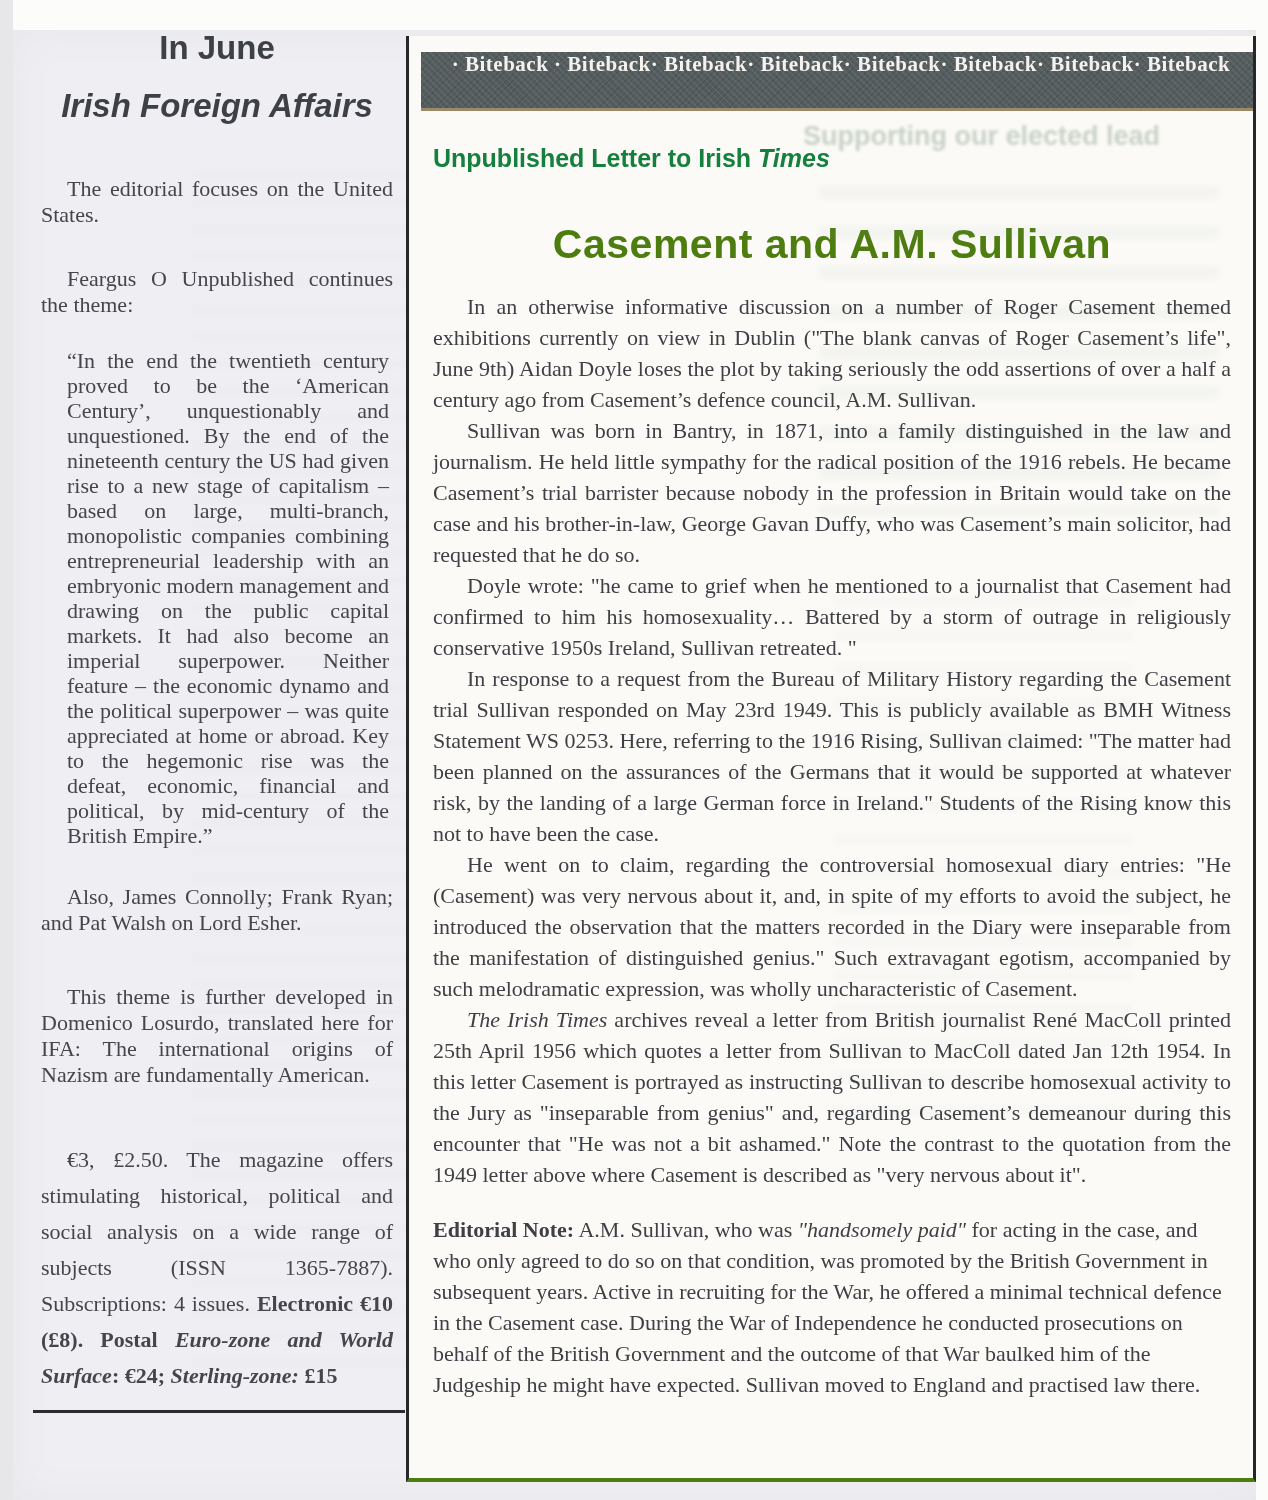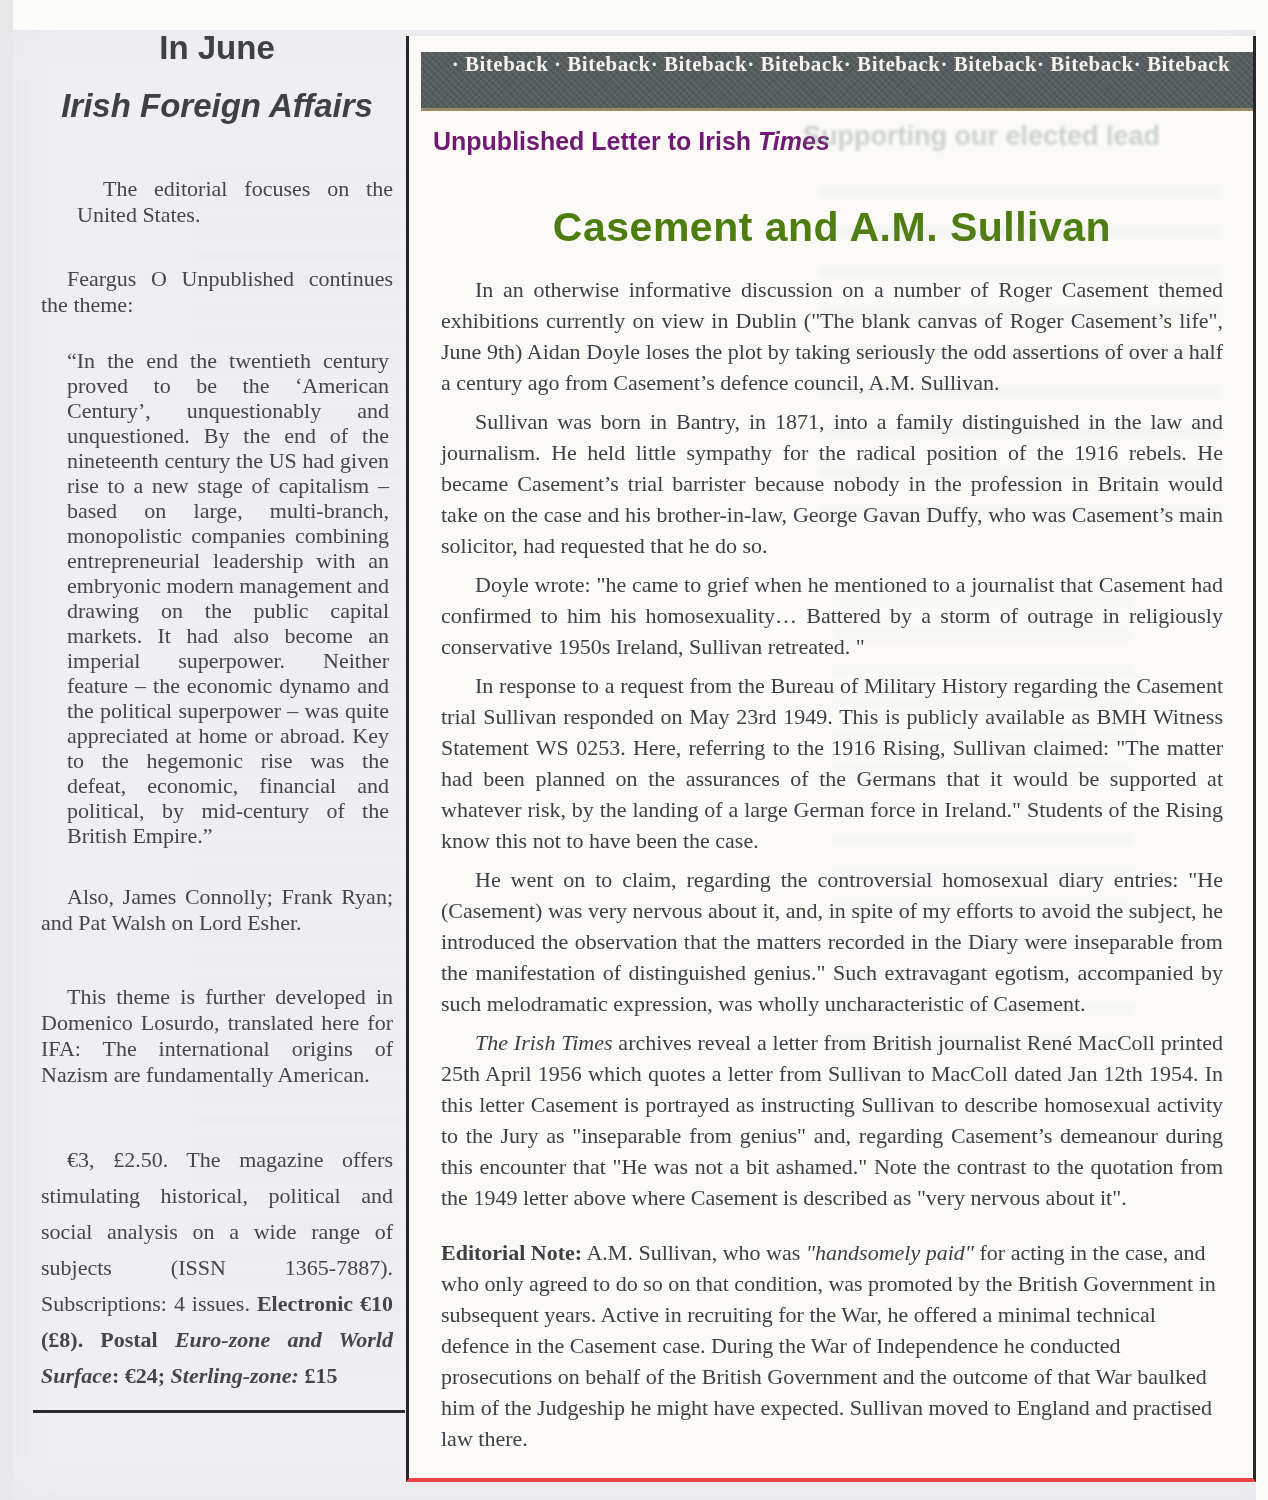--- a/index.html
+++ b/index.html
@@ -25,60 +25,60 @@
   .lp-kicker{
     text-align:center;
     font:bold 33px/36px "Liberation Sans",sans-serif;color:#3d4145;
   }
   .lp-title{
     margin-top:22px;text-align:center;
     font:bold italic 33px/36px "Liberation Sans",sans-serif;color:#3d4145;
   }
   .lp{font:22px/26px "Liberation Serif",serif;color:#45464b;margin:0;text-align:justify;}
   .lp.ind{text-indent:26px;}
-  .lp.p1{margin-top:52px;margin-left:36px;}
+  .lp.p1{margin-top:52px;}
   .lp.p2{margin-top:38px;}
   .lp.quote{margin:30px 0 0 26px;width:322px;line-height:25px;}
   .lp.p3{margin-top:48px;}
   .lp.p4{margin-top:36px;}
   .lp.sub{margin-top:54px;line-height:36px;}
   .divider{margin:16px 0 0 -8px;width:372px;border-top:3px solid #2b2b30;}
   .warm{
     margin-top:56px;font:400 31px/34px "Liberation Sans",sans-serif;
     color:#404044;letter-spacing:.5px;white-space:nowrap;
   }
   .warm-line{display:inline-block;border-bottom:3px solid #404044;padding-bottom:3px;}
   
   .sheet{
     position:absolute;left:406px;top:36px;width:850px;height:1446px;
     box-sizing:border-box;background:#fbfaf7;z-index:2;
-    border-left:3px solid #27272b;border-right:3px solid #27272b;border-bottom:4px solid #ef4444;
+    border-left:3px solid #27272b;border-right:3px solid #27272b;border-bottom:4px solid #4d7c0f;
     padding:0 22px 0 24px;overflow:hidden;
   }
   .banner{
     margin:16px -30px 0 -12px;height:56px;line-height:58px;text-align:center;
     background-color:#545c5e;
     background-image:
       repeating-linear-gradient(45deg,rgba(255,255,255,.06) 0 2px,transparent 2px 5px),
       repeating-linear-gradient(-45deg,rgba(0,0,0,.10) 0 1px,transparent 1px 4px);
     border-bottom:3px solid #9b8a68;
     font:bold 21px "Liberation Serif",serif;color:#f3f2ee;letter-spacing:.5px;
     position:relative;z-index:3;
   }
   .kicker{
-    margin-top:15px;
-    font:bold 25px/30px "Liberation Sans",sans-serif;color:#701a75;
+    margin-top:32px;
+    font:bold 25px/30px "Liberation Sans",sans-serif;color:#15803d;
   }
   .kicker .it{font-style:italic;}
   .headline{
     margin:48px 0 0 0;font:bold 41px/46px "Liberation Sans",sans-serif;
     color:#4d7c0f;letter-spacing:.5px;text-align:center;
   }
   .abody{margin-top:24px;position:relative;z-index:2;}
-  .ap{margin:8px;font:22px/31px "Liberation Serif",serif;color:#3f4045;text-align:justify;}
+  .ap{margin:0;font:22px/31px "Liberation Serif",serif;color:#3f4045;text-align:justify;}
   .ap.ind{text-indent:34px;}
   .ap.note{text-align:left;margin-top:4px;}
   .byline{
     margin:18px 4px 10px 0;text-align:right;
     font:bold 25px/30px "Liberation Serif",serif;color:#35363a;
   }
   .it{font-style:italic;}
   .bd{font-weight:bold;}
   .bi{font-weight:bold;font-style:italic;}
   

